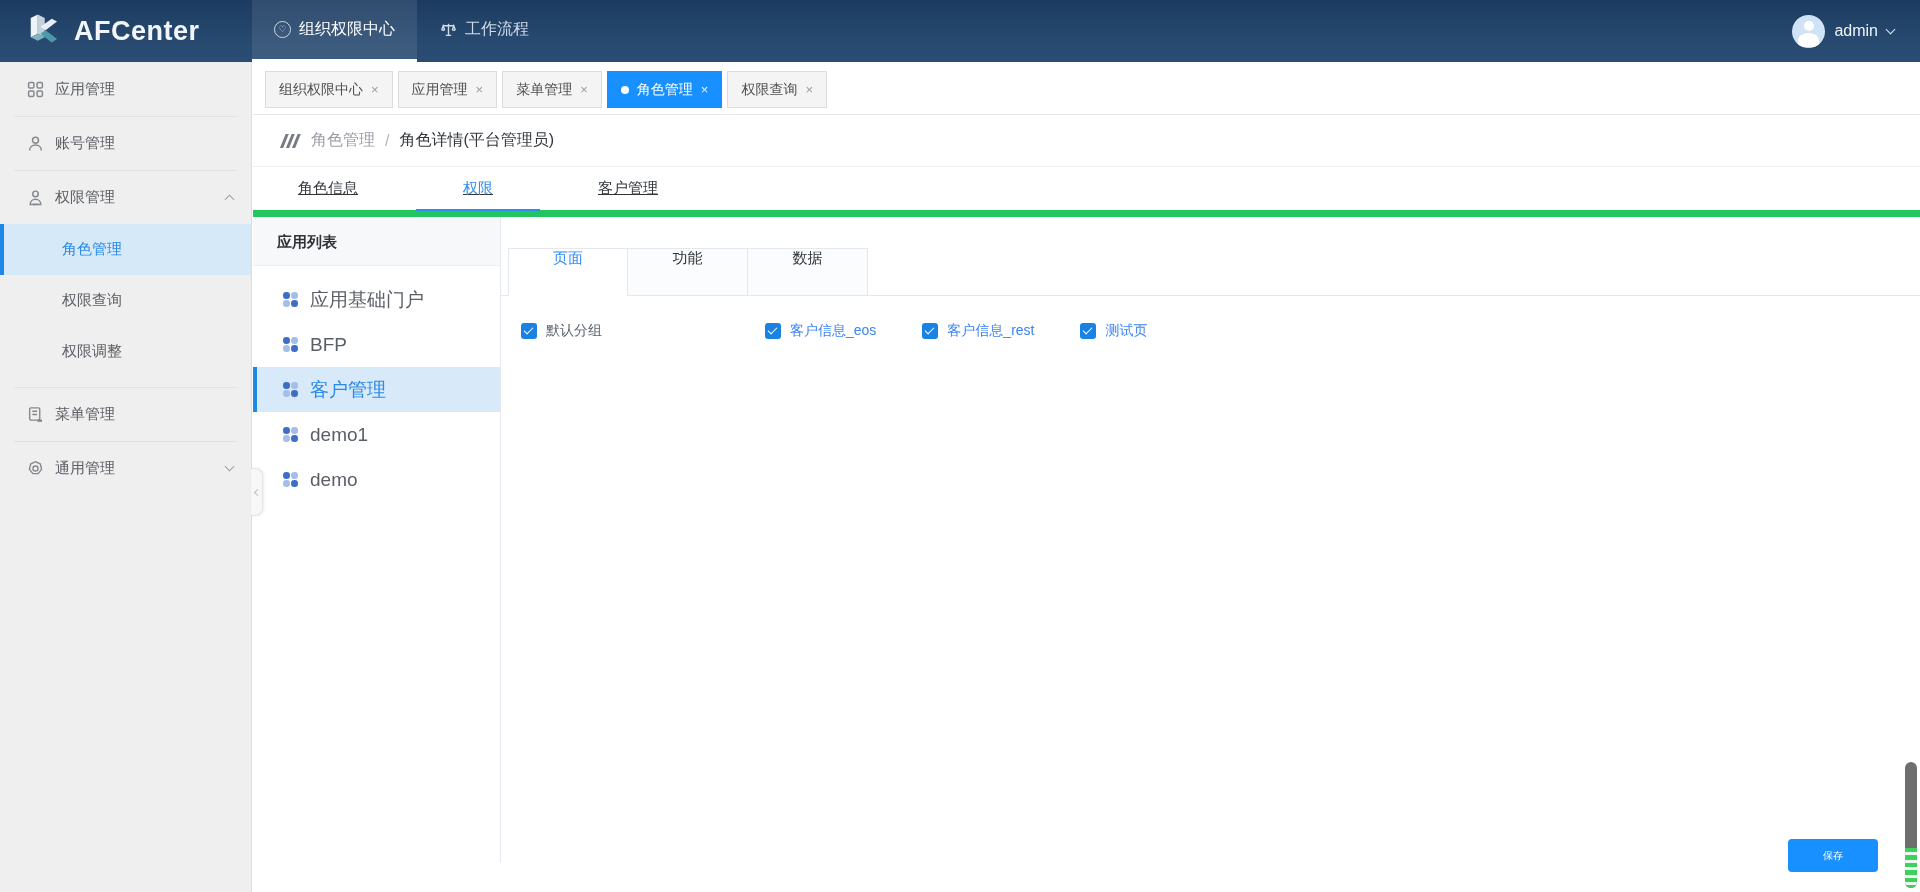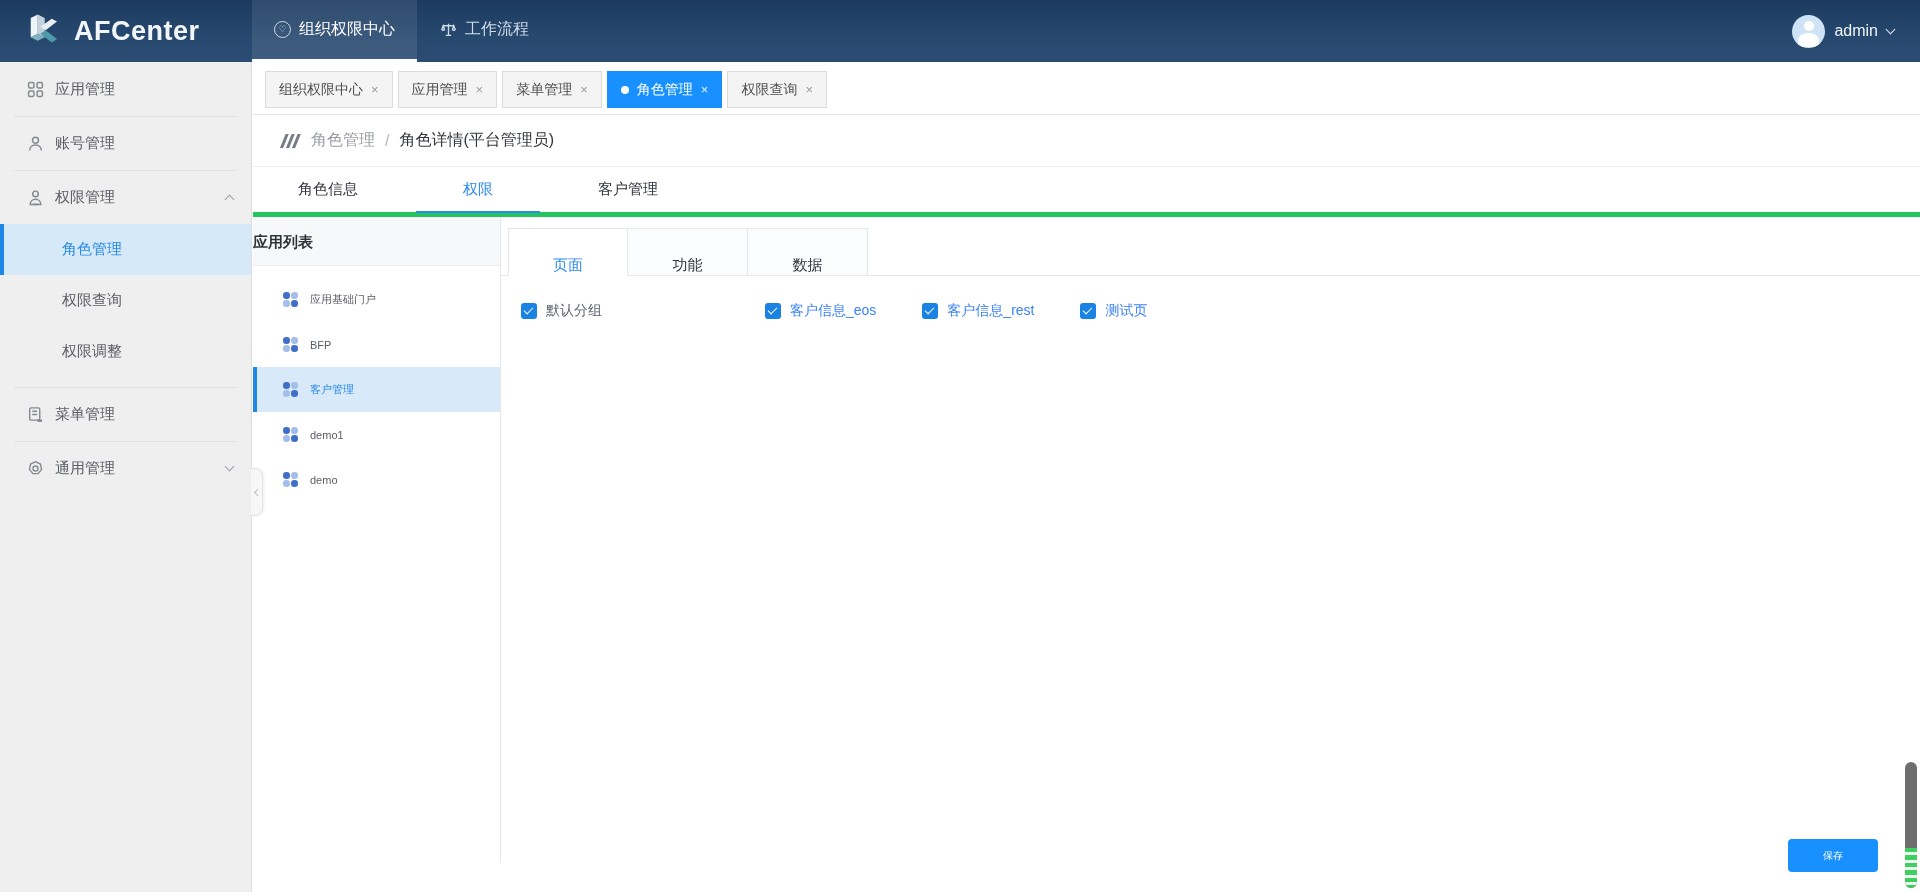--- a/index.html
+++ b/index.html
@@ -64,48 +64,48 @@
   .ptab.active { background:#1890ff; border-color:#1890ff; color:#fff; }
   .ptab.active .x { color:#eaf4ff; }
   .ptab .dot { width:8px; height:8px; border-radius:50%; background:#fff; }
 
   .breadcrumb { height:52px; display:flex; align-items:center; gap:10px; padding-left:26px;
     border-bottom:1px solid #eef0f3; font-size:16px; }
   .bc-parent { color:#9a9da3; cursor:pointer; }
   .bc-sep { color:#b3b6bb; }
   .bc-current { color:#33373d; }
 
-  .detail-tabs { height:50px; display:flex; border-bottom:5px solid #22c55e; }
+  .detail-tabs { height:50px; display:flex; border-bottom:7px solid #22c55e;text-decoration:underline; }
   .dtab { width:150px; display:flex; align-items:center; justify-content:center; font-size:15px;
     color:#33373d; cursor:pointer; position:relative; }
   .dtab.active { color:#2d8cf0; }
   .dtab.active::after { content:""; position:absolute; left:13px; right:13px; bottom:-1px;
     border-bottom:2.5px solid #2d8cf0; }
 
   .content { position:absolute; top:156px; left:0; right:0; bottom:0; display:flex; }
 
   .app-panel { width:248px; border-right:1px solid #e4e7ed; margin-bottom:29px; }
   .panel-header { height:48px; line-height:48px; background:#f7f8fa; border-bottom:1px solid #ebeef5;
-    font-size:15px; font-weight:700; color:#2f3338; }
+    font-size:15px; font-weight:700; color:#2f3338; padding-left:24px; }
   .app-list { padding-top:11px; }
   .app-item { height:45px; display:flex; align-items:center; gap:12px; padding-left:26px;
-    font-size:11px; color:#5a5e66; cursor:pointer; border-left:4px solid transparent; }
+    font-size:19px; color:#5a5e66; cursor:pointer; border-left:4px solid transparent; }
   .app-item.active { background:#d8eafa; border-left-color:#1f87e8; color:#2b8ae8; }
   .dots { width:15px; height:15px; display:grid; grid-template-columns:7px 7px; grid-template-rows:7px 7px; gap:1px; }
   .dots i { border-radius:50%; width:6.5px; height:6.5px; }
   .dots i:nth-child(1), .dots i:nth-child(4) { background:#3f6ec9; }
   .dots i:nth-child(2), .dots i:nth-child(3) { background:#a5bde9; }
 
   .right-panel { flex:1; position:relative; }
   .perm-tabs { display:flex; margin:10px 0 0 7px; position:relative; }
   .perm-tabs::after { content:""; position:absolute; left:-7px; right:-1000px; bottom:0;
     border-bottom:1px solid #e4e7ed; }
-  .wtab { width:120px; height:48px; display:flex; align-items:flex-end; justify-content:center;
+  .wtab { width:120px; height:48px; display:flex; align-items:flex-start; justify-content:center;
     font-size:15px; color:#33373d; background:#fbfcfd; border:1px solid #e4e7ed; border-left:none;
-    cursor:pointer; position:relative; z-index:2; }
+    cursor:pointer; position:relative; z-index:2;margin-top:20px; }
   .wtab:first-child { border-left:1px solid #e4e7ed; }
   .wtab.active { background:#fff; color:#2d8cf0; border-bottom-color:#fff; }
 
   .cb-row { display:flex; align-items:center; margin:26px 0 0 20px; }
   .cb-item { display:flex; align-items:center; gap:9px; margin-right:46px; cursor:pointer; }
   .cb-item:first-child { min-width:198px; }
   .cb { width:16px; height:16px; background:#1a82e2; border-radius:3px; position:relative; flex:0 0 16px; }
   .cb::after { content:""; position:absolute; left:5px; top:2px; width:4px; height:8px;
     border-right:1.8px solid #fff; border-bottom:1.8px solid #fff; transform:rotate(45deg); }
   .cb-label { font-size:14px; color:#5b6470; }

